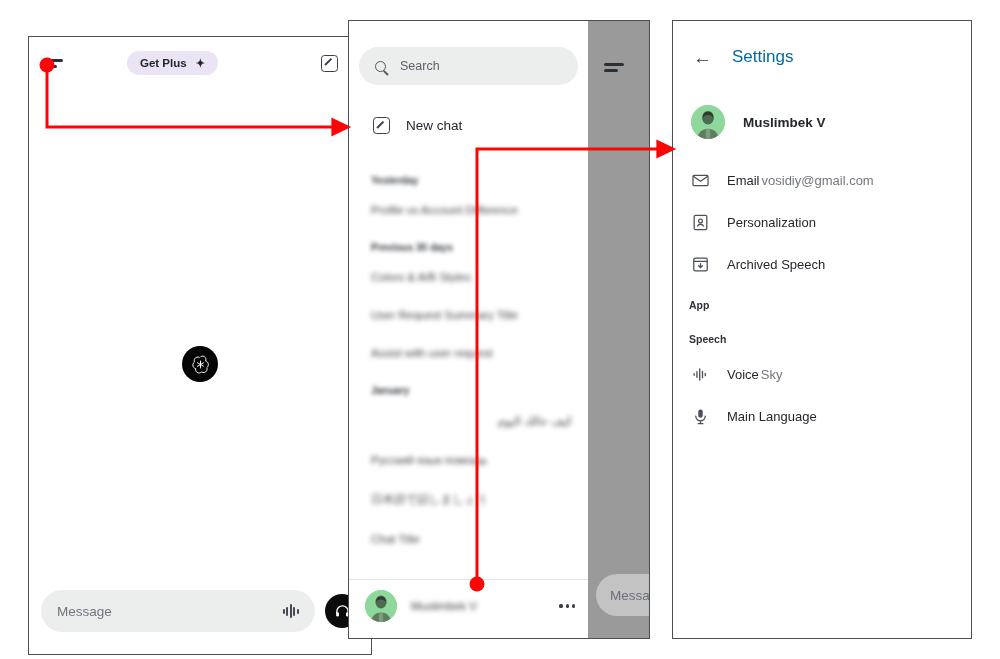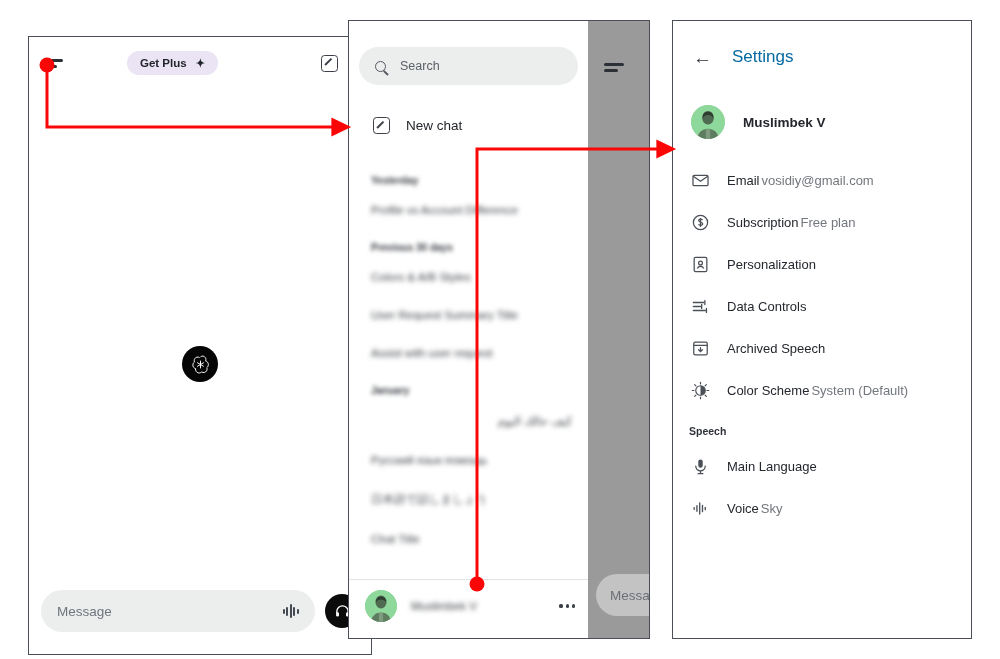--- a/index.html
+++ b/index.html
@@ -317,109 +317,74 @@
             <rect x="2.5" y="5.5" width="19" height="13" rx="1.6"></rect>
               <path d="M2.8 6.5 12 13l9.2-6.5"></path>
           </svg>
         </span>
         <span class="s-txt">
           <span class="s-label">Email</span>
           <span class="s-sub">vosidiy@gmail.com</span>
         </span>
       </div>
 
-      <div class="s-item">
-        <span class="s-ico">
-          <svg width="19" height="19" viewBox="0 0 24 24" fill="none" stroke="#4b5058" stroke-width="1.6">
-            <circle cx="12" cy="12" r="9"></circle>
-              <path d="M14.5 9c-.6-.9-1.5-1.2-2.5-1.2-1.3 0-2.3.7-2.3 1.8 0 2.6 5 1.3 5 4 0 1.2-1.1 1.9-2.6 1.9-1.1 0-2.1-.4-2.6-1.3M12 6.3v11.4"></path>
-          </svg>
-        </span>
-        <span class="s-txt">
-          <span class="s-label">Subscription</span>
-          <span class="s-sub">Free plan</span>
-        </span>
-      </div>
 
       <div class="s-item">
         <span class="s-ico">
           <svg width="19" height="19" viewBox="0 0 24 24" fill="none" stroke="#4b5058" stroke-width="1.6">
             <rect x="4" y="3" width="16" height="18" rx="1.8"></rect>
               <circle cx="12" cy="10" r="2.4"></circle>
               <path d="M8 17c.7-1.9 2.2-2.8 4-2.8s3.3.9 4 2.8"></path>
           </svg>
         </span>
         <span class="s-txt">
           <span class="s-label">Personalization</span>
         </span>
       </div>
 
-      <div class="s-item">
-        <span class="s-ico">
-          <svg width="19" height="19" viewBox="0 0 24 24" fill="none" stroke="#4b5058" stroke-width="1.7" stroke-linecap="round">
-            <path d="M3 7h13M3 12h9M3 17h15"></path>
-              <path d="M17.5 4.5v5M13.5 9.5v5M19.5 14.5v5"></path>
-          </svg>
-        </span>
-        <span class="s-txt">
-          <span class="s-label">Data Controls</span>
-        </span>
-      </div>
 
       <div class="s-item">
         <span class="s-ico">
           <svg width="19" height="19" viewBox="0 0 24 24" fill="none" stroke="#4b5058" stroke-width="1.6" stroke-linecap="round">
             <rect x="3.5" y="4" width="17" height="16" rx="1.8"></rect>
               <path d="M3.5 8h17"></path>
               <path d="M12 11v5M9.6 13.6 12 16l2.4-2.4"></path>
           </svg>
         </span>
         <span class="s-txt">
           <span class="s-label">Archived Speech</span>
         </span>
       </div>
 
+      <div class="s-group-label">App</div>
+
+
+      <div class="s-group-label">Speech</div>
 
       <div class="s-item">
         <span class="s-ico">
-          <svg width="19" height="19" viewBox="0 0 24 24" fill="none" stroke="#4b5058" stroke-width="1.5">
-            <circle cx="12" cy="12" r="6"></circle>
-            <path d="M12 6a6 6 0 0 1 0 12z" fill="#4b5058" stroke="none"></path>
-            <path d="M12 1.6v2.2M12 20.2v2.2M1.6 12h2.2M20.2 12h2.2M4.6 4.6l1.6 1.6M17.8 17.8l1.6 1.6M19.4 4.6l-1.6 1.6M6.2 17.8l-1.6 1.6" stroke-linecap="round"></path>
+          <svg width="19" height="19" viewBox="0 0 24 24" stroke="#4b5058" stroke-width="1.7" stroke-linecap="round">
+            <path d="M4 11v2M7.5 8.5v7M11 5v14M14.5 8v8M18 10.5v3"></path>
           </svg>
         </span>
         <span class="s-txt">
-          <span class="s-label">Color Scheme</span>
-          <span class="s-sub">System (Default)</span>
-        </span>
-      </div>
-
-      <div class="s-group-label">Speech</div>
+          <span class="s-label">Voice</span>
+          <span class="s-sub">Sky</span>
+        </span>
+      </div>
 
       <div class="s-item">
         <span class="s-ico">
           <svg width="19" height="19" viewBox="0 0 24 24" fill="none" stroke="#4b5058" stroke-width="1.6" stroke-linecap="round">
             <rect x="9.2" y="3" width="5.6" height="10.5" rx="2.8" fill="#4b5058" stroke="none"></rect>
             <path d="M6 11.5a6 6 0 0 0 12 0M12 17.5V21M9 21h6"></path>
           </svg>
         </span>
         <span class="s-txt">
           <span class="s-label">Main Language</span>
-        </span>
-      </div>
-
-      <div class="s-item">
-        <span class="s-ico">
-          <svg width="19" height="19" viewBox="0 0 24 24" stroke="#4b5058" stroke-width="1.7" stroke-linecap="round">
-            <path d="M4 11v2M7.5 8.5v7M11 5v14M14.5 8v8M18 10.5v3"></path>
-          </svg>
-        </span>
-        <span class="s-txt">
-          <span class="s-label">Voice</span>
-          <span class="s-sub">Sky</span>
         </span>
       </div>
     </div>
   </div>
 
   <svg id="annot">
     <defs>
       <marker id="ah" markerWidth="7" markerHeight="7" refX="1.2" refY="3.2" orient="auto">
         <path d="M0,0 L6.6,3.2 L0,6.4 z" fill="#fb0606"></path>
       </marker>

